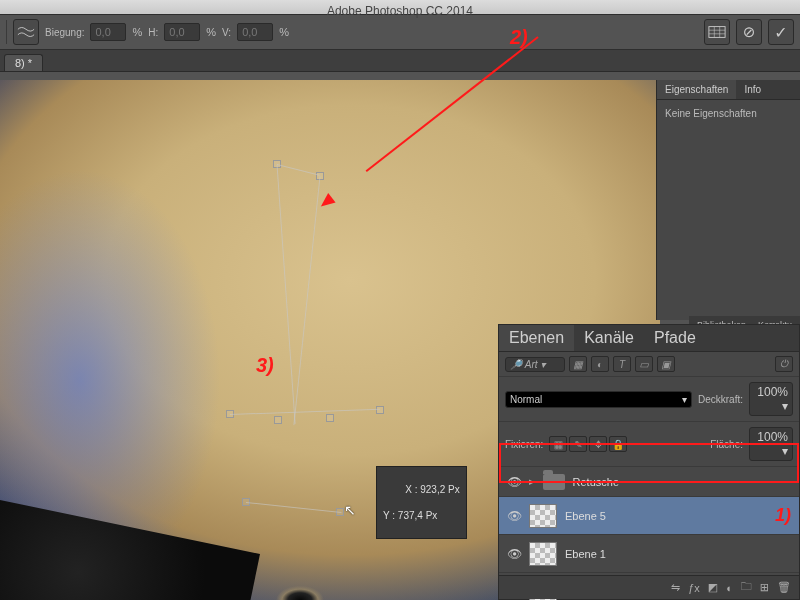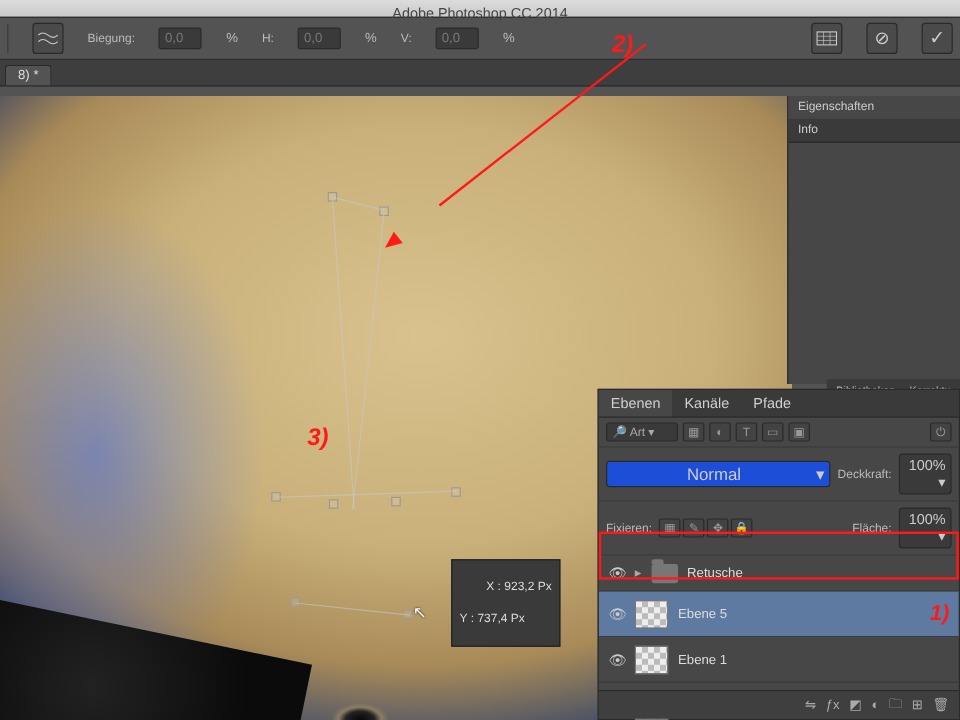--- a/index.html
+++ b/index.html
@@ -1,18 +1,18 @@
 <!DOCTYPE html>
 <html><head>
 <meta charset="utf-8">
 <style>
   * { box-sizing: border-box; margin: 0; padding: 0; font-family: "Lucida Grande", Arial, sans-serif; }
   body { width: 800px; height: 600px; background: #535353; color: #cfcfcf; font-size: 11px; overflow: hidden; position: relative; }
   .titlebar { height: 14px; background: linear-gradient(#dcdcdc,#c9c9c9); color: #444; text-align: center; line-height: 22px; font-size: 12px; }
-  .optionsbar { height: 36px; background: #535353; border-top:1px solid #2e2e2e; border-bottom:1px solid #2e2e2e; display:flex; align-items:center; gap:20px; padding:0 6px; color:#bbb; }
+  .optionsbar { height: 36px; background: #535353; border-top:1px solid #2e2e2e; border-bottom:1px solid #2e2e2e; display:flex; align-items:center; gap:6px; padding:0 6px; color:#bbb; }
   .optionsbar .field { background:#3a3a3a; color:#777; padding:2px 4px; border:1px solid #2a2a2a; border-radius:2px; min-width:36px; display:inline-block; }
   .optionsbar .iconbtn, .iconbtn { width:26px; height:26px; border:1px solid #2a2a2a; background:#4a4a4a; border-radius:3px; display:flex; align-items:center; justify-content:center; color:#ccc; }
   .optionsbar .sep { width:1px; height:24px; background:#3a3a3a; }
   .checkmark { font-size:16px; color:#ccc; }
   .cancelmark { font-size:15px; color:#ccc; }
   .tabbar { height:22px; background:#3e3e3e; border-bottom:1px solid #2a2a2a; display:flex; align-items:flex-end; }
   .doctab { background:#535353; border:1px solid #2a2a2a; border-bottom:none; padding:2px 10px; margin-left:4px; font-size:11px; color:#ddd; border-radius:3px 3px 0 0; }
   .workspace { position:absolute; top:80px; left:0; right:0; bottom:0; }
   .canvas { position:absolute; left:0; top:0; width:660px; height:520px; overflow:hidden; background:#333; }
   .photo { width:100%; height:100%; background:
@@ -24,33 +24,33 @@
   .eye { position:absolute; left:240px; top:490px; width:120px; height:60px; background: radial-gradient(ellipse 30px 18px at 60px 30px, #070707 0%, #222 40%, #8b7d63 60%, transparent 80%); border-radius:50%; filter:blur(0.5px); }
   .dark { position:absolute; left:0; top:420px; width:260px; height:180px; background: radial-gradient(circle at 30% 40%, #222 0%, #0b0b0b 60%); clip-path: polygon(0 0, 100% 30%, 90% 100%, 0 100%); }
   .warp-handle { position:absolute; width:8px; height:8px; border:1px solid #999; background:rgba(255,255,255,0.1); }
   .warp-line { position:absolute; border-top:1px solid rgba(200,200,200,0.6); transform-origin:left center; }
   .tooltip { position:absolute; background:#3a3a3a; border:1px solid #222; padding:3px 6px; font-size:10px; color:#ddd; line-height:13px; white-space:pre; }
   .cursor { position:absolute; font-size:14px; color:#fff; text-shadow:0 0 2px #000; }
   .anno { position:absolute; color:#ff1a1a; font-size:20px; font-weight:bold; font-style:italic; }
   .arrow { position:absolute; width:280px; height:2px; background:#ff1a1a; transform-origin:right center; }
   .arrowhead { position:absolute; width:0; height:0; border:6px solid transparent; border-right:14px solid #ff1a1a; }
   .rightcol { position:absolute; right:0; top:0; width:144px; height:240px; background:#474747; border-left:1px solid #2a2a2a; }
-  .paneltabs { display:flex; background:#3a3a3a; border-bottom:1px solid #2a2a2a;flex-direction:column; }
+  .paneltabs { display:flex; background:#3a3a3a; border-bottom:1px solid #2a2a2a; }
   .paneltabs .pt { padding:4px 8px; font-size:10px; color:#ccc; }
   .paneltabs .pt.active { background:#474747; }
   .panelbody { padding:8px; color:#bbb; font-size:10px; }
   .layerspanel { position:absolute; left:498px; top:244px; width:302px; height:276px; background:#474747; border:1px solid #2a2a2a; }
   .lp-tabs { display:flex; background:#3a3a3a; border-bottom:1px solid #2a2a2a; }
-  .lp-tabs .pt { padding:4px 10px; font-size:12px; }
+  .lp-tabs .pt { padding:4px 10px; font-size:16px; }
   .lp-tabs .pt.active { background:#474747; }
-  .lp-toolbar { display:flex; align-items:center; gap:4px; padding:4px 6px; border-bottom:1px solid #3a3a3a; }
+  .lp-toolbar { display:flex; align-items:center; gap:4px; padding:4px 6px; border-bottom:1px solid #3a3a3a;font-style:italic; }
   .lp-toolbar .search { flex:0 0 60px; background:#3a3a3a; border:1px solid #2a2a2a; border-radius:3px; padding:1px 4px; font-size:10px; color:#aaa; }
   .miniicon { width:18px; height:16px; border:1px solid #2a2a2a; border-radius:2px; background:#434343; display:flex; align-items:center; justify-content:center; font-size:10px; color:#999; }
   .lp-row { display:flex; align-items:center; gap:6px; padding:5px 6px; border-bottom:1px solid #3a3a3a; }
-  .lp-select { background:#1d4ed8; border:1px solid #2a2a2a; color:#ccc; padding:2px 4px; border-radius:3px; flex:1; font-size:14px;text-align:center; }
+  .lp-select { background:#000000; border:1px solid #2a2a2a; color:#ccc; padding:2px 4px; border-radius:3px; flex:1; font-size:10px; }
   .lp-pct { background:#3a3a3a; border:1px solid #2a2a2a; color:#ccc; padding:2px 4px; width:44px; text-align:right; border-radius:3px; font-size:12px; }
   .lp-label { color:#bbb; font-size:10px; }
   .locks { display:flex; gap:2px; }
   .layerlist { overflow:auto; }
   .layer { display:flex; align-items:center; gap:8px; padding:6px 8px; border-bottom:1px solid #3a3a3a; height:38px; }
   .layer .vis { width:14px; color:#ccc; font-size:12px; }
   .layer .thumb { width:28px; height:24px; border:1px solid #777; background: repeating-conic-gradient(#bbb 0 25%, #eee 0 50%) 0 0/10px 10px; }
   .layer .folder { width:22px; height:16px; background:#777; border-radius:2px; position:relative; }
   .layer .folder:before { content:""; position:absolute; top:-4px; left:0; width:10px; height:4px; background:#777; border-radius:2px 2px 0 0; }
   .layer .name { color:#ddd; font-size:11px; }
@@ -135,20 +135,21 @@
   </div>
 
   <div class="arrow" style="left:320px; top:-44px; width:218px; transform:rotate(-38deg);"></div>
   <div class="arrowhead" style="left:314px; top:118px; transform:rotate(-38deg);"></div>
 
   <div class="rightcol">
     <div class="paneltabs">
       <div class="pt active">Eigenschaften</div>
       <div class="pt">Info</div>
     </div>
+    <div class="panelbody">Keine Eigenschaften</div>
   </div>
 
   <div class="collapsedtabs" style="right:0; top:236px;">
     <div class="pt">Bibliotheken</div>
     <div class="pt">Korrektu</div>
   </div>
 
   <div class="layerspanel">
     <div class="lp-tabs">
       <div class="pt active">Ebenen</div>

